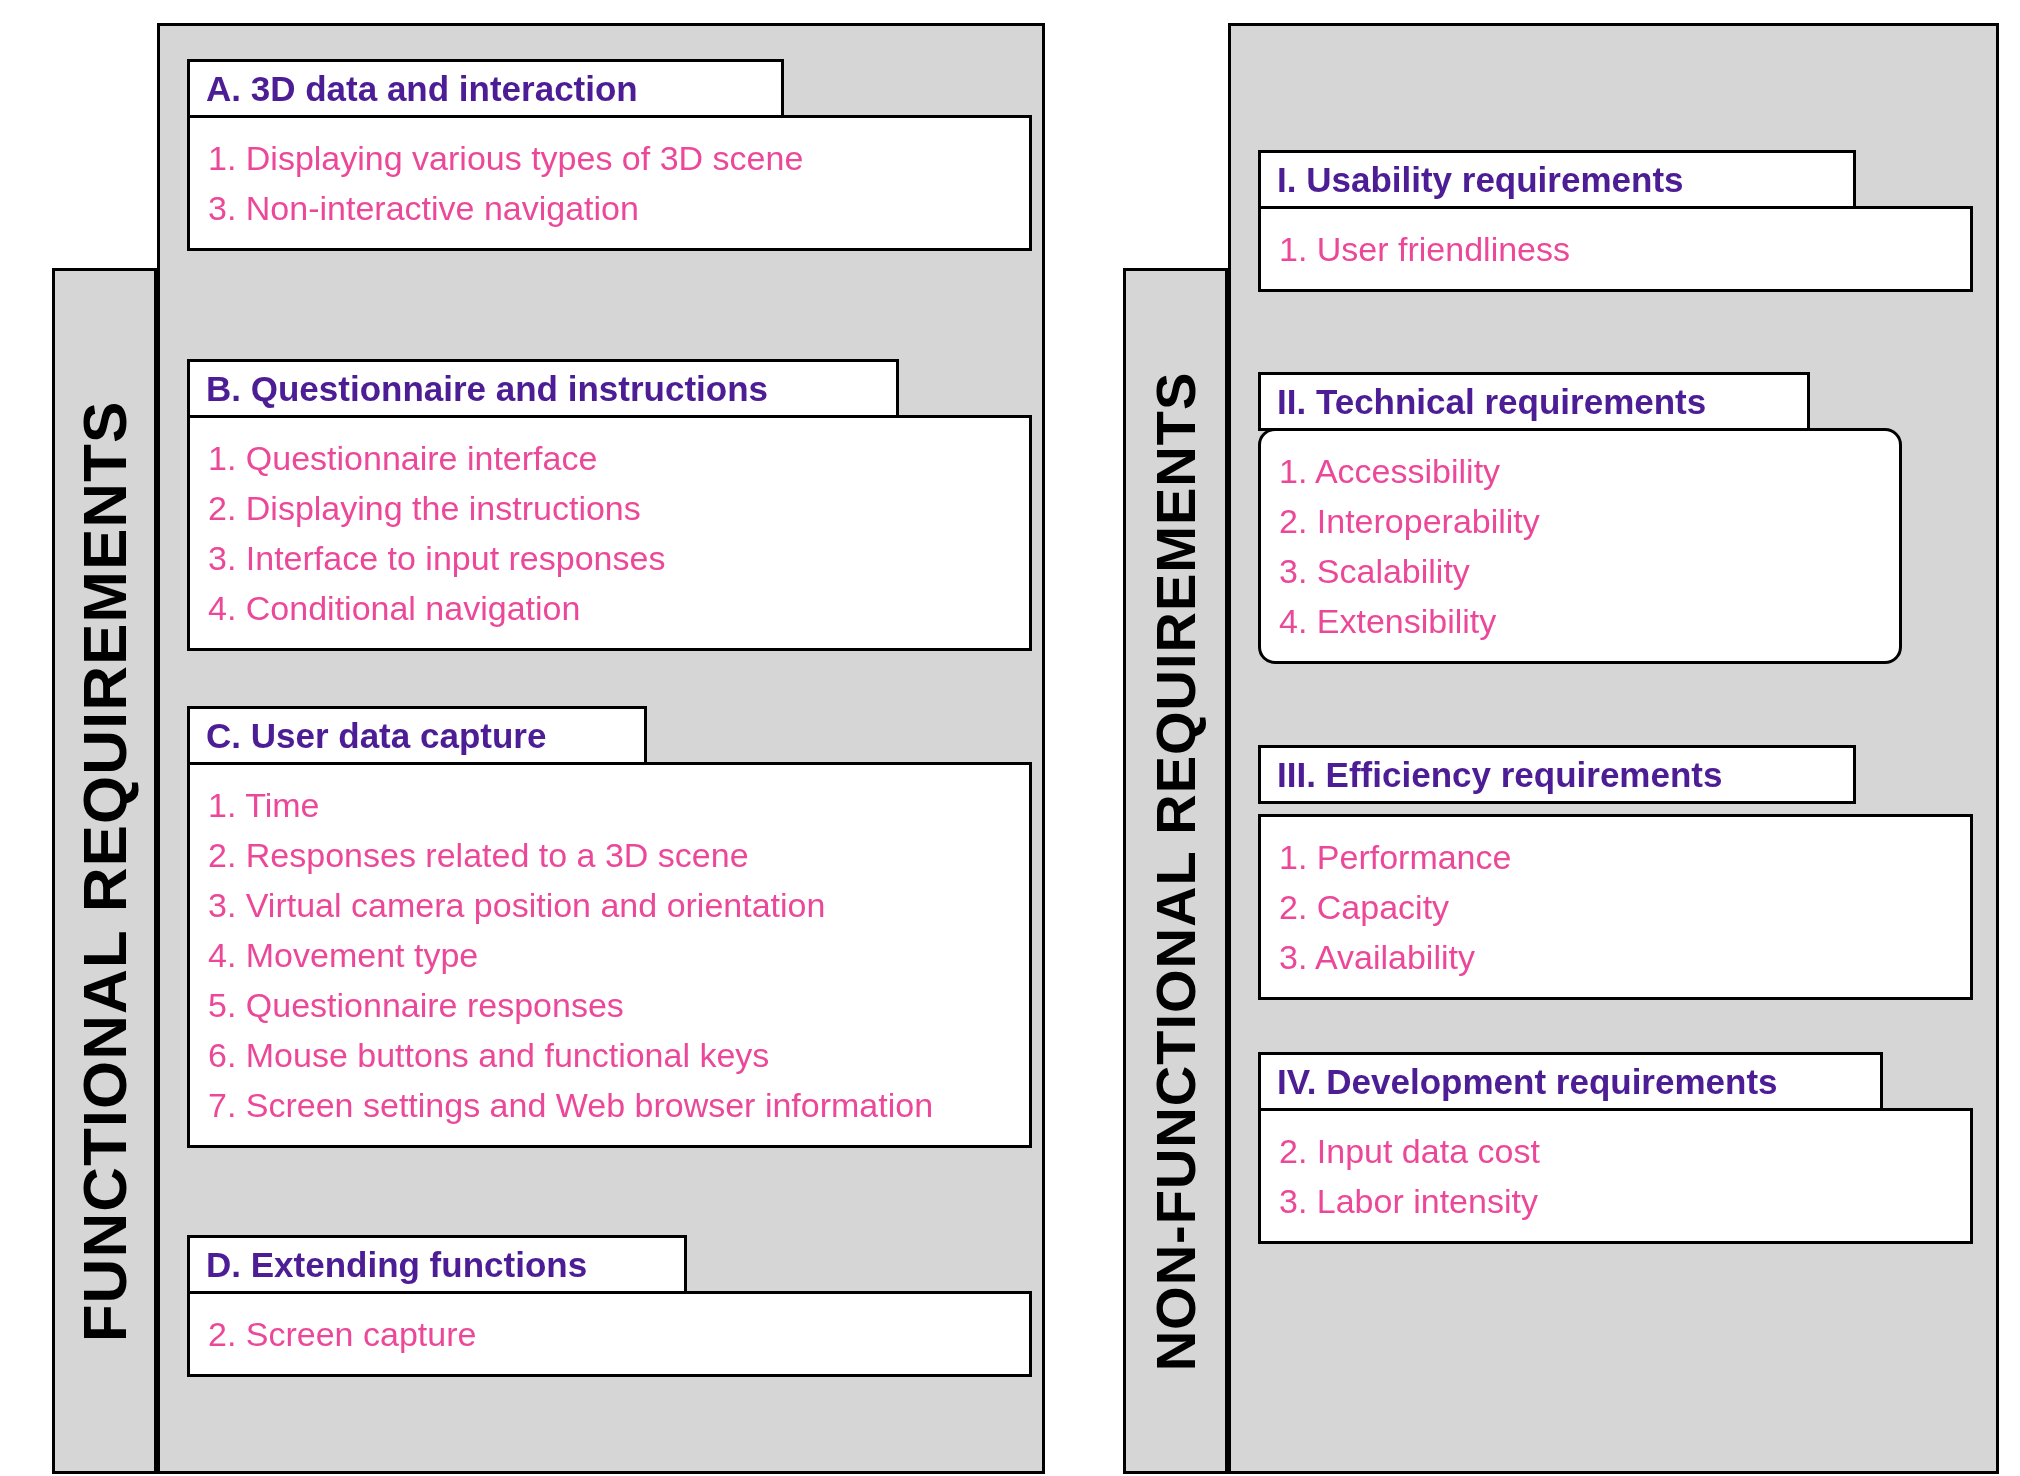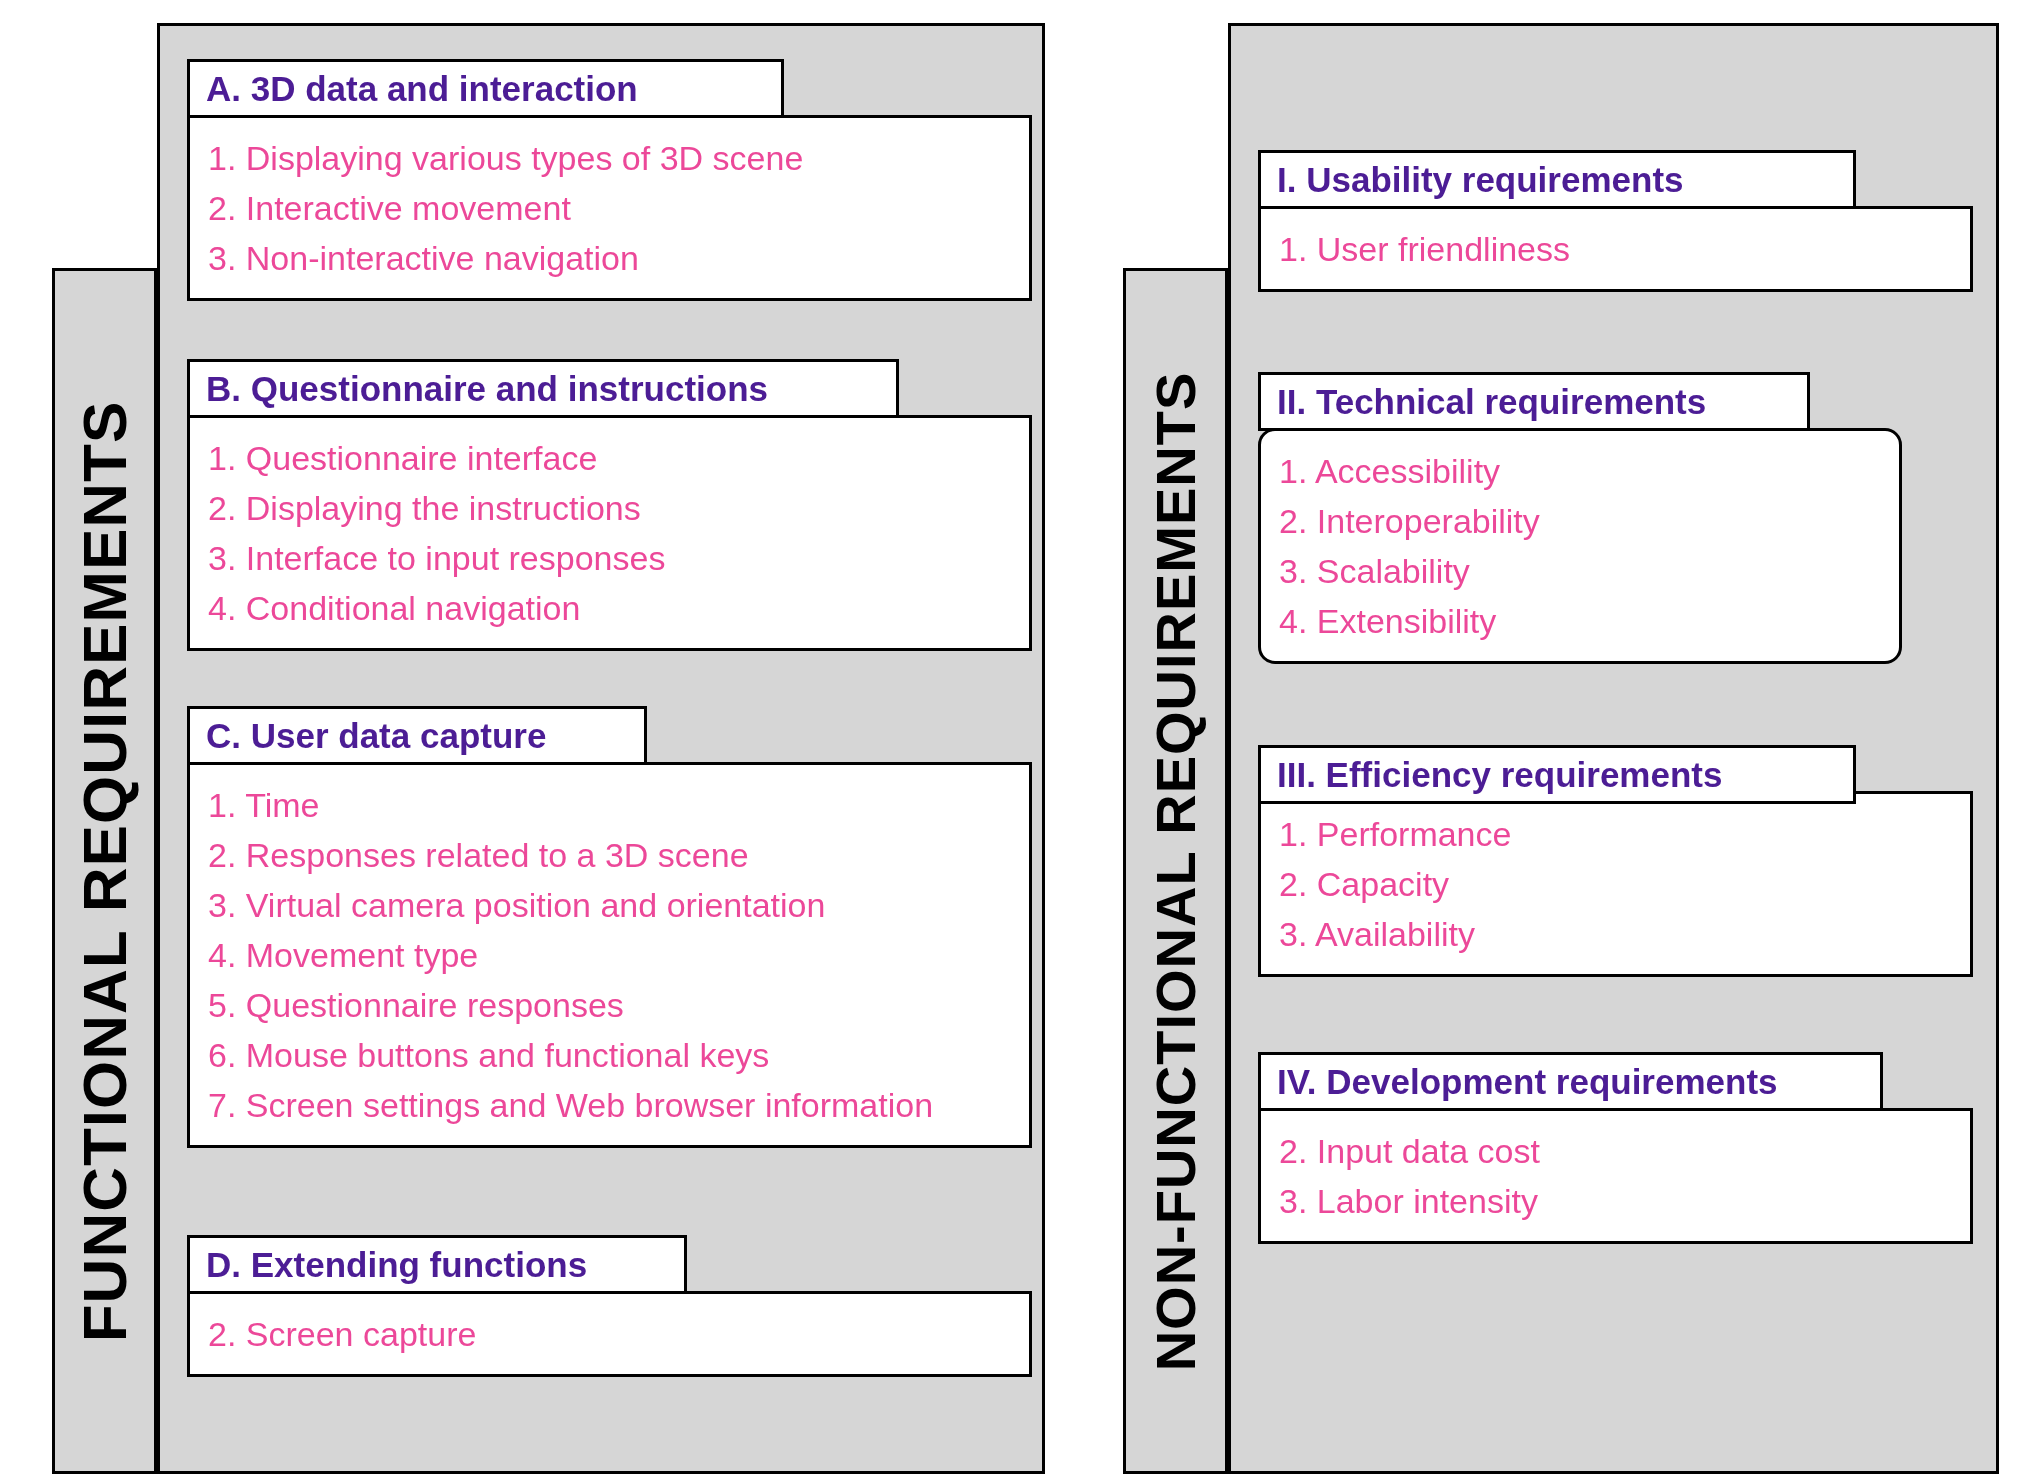--- a/index.html
+++ b/index.html
@@ -84,21 +84,20 @@
 
   <div class="strip strip-left" style="left:52px; top:268px; width:105px; height:1206px;">
     <span class="vlabel">FUNCTIONAL REQUIREMENTS</span>
   </div>
 
   <div class="sec-header" style="left:187px; top:59px; width:597px;">
     <span>A. 3D data and interaction</span>
   </div>
   <div class="sec-body" style="left:187px; top:115px; width:845px;">
     <div class="item">1. Displaying various types of 3D scene</div>
-    <div class="item">2. Interactive movement</div>
     <div class="item">3. Non-interactive navigation</div>
   </div>
 
   <div class="sec-header" style="left:187px; top:359px; width:712px;">
     <span>B. Questionnaire and instructions</span>
   </div>
   <div class="sec-body" style="left:187px; top:415px; width:845px;">
     <div class="item">1. Questionnaire interface</div>
     <div class="item">2. Displaying the instructions</div>
     <div class="item">3. Interface to input responses</div>
@@ -144,21 +143,21 @@
   <div class="sec-body" style="left:1258px; top:428px; width:644px;border-radius:17px;">
     <div class="item">1. Accessibility</div>
     <div class="item">2. Interoperability</div>
     <div class="item">3. Scalability</div>
     <div class="item">4. Extensibility</div>
   </div>
 
   <div class="sec-header" style="left:1258px; top:745px; width:598px;">
     <span>III. Efficiency requirements</span>
   </div>
-  <div class="sec-body" style="left:1258px; top:791px; width:715px;">
+  <div class="sec-body" style="left:1258px; top:814px; width:715px;">
     <div class="item">1. Performance</div>
     <div class="item">2. Capacity</div>
     <div class="item">3. Availability</div>
   </div>
 
   <div class="sec-header" style="left:1258px; top:1052px; width:625px;">
     <span>IV. Development requirements</span>
   </div>
   <div class="sec-body" style="left:1258px; top:1108px; width:715px;">
     <div class="item">2. Input data cost</div>

